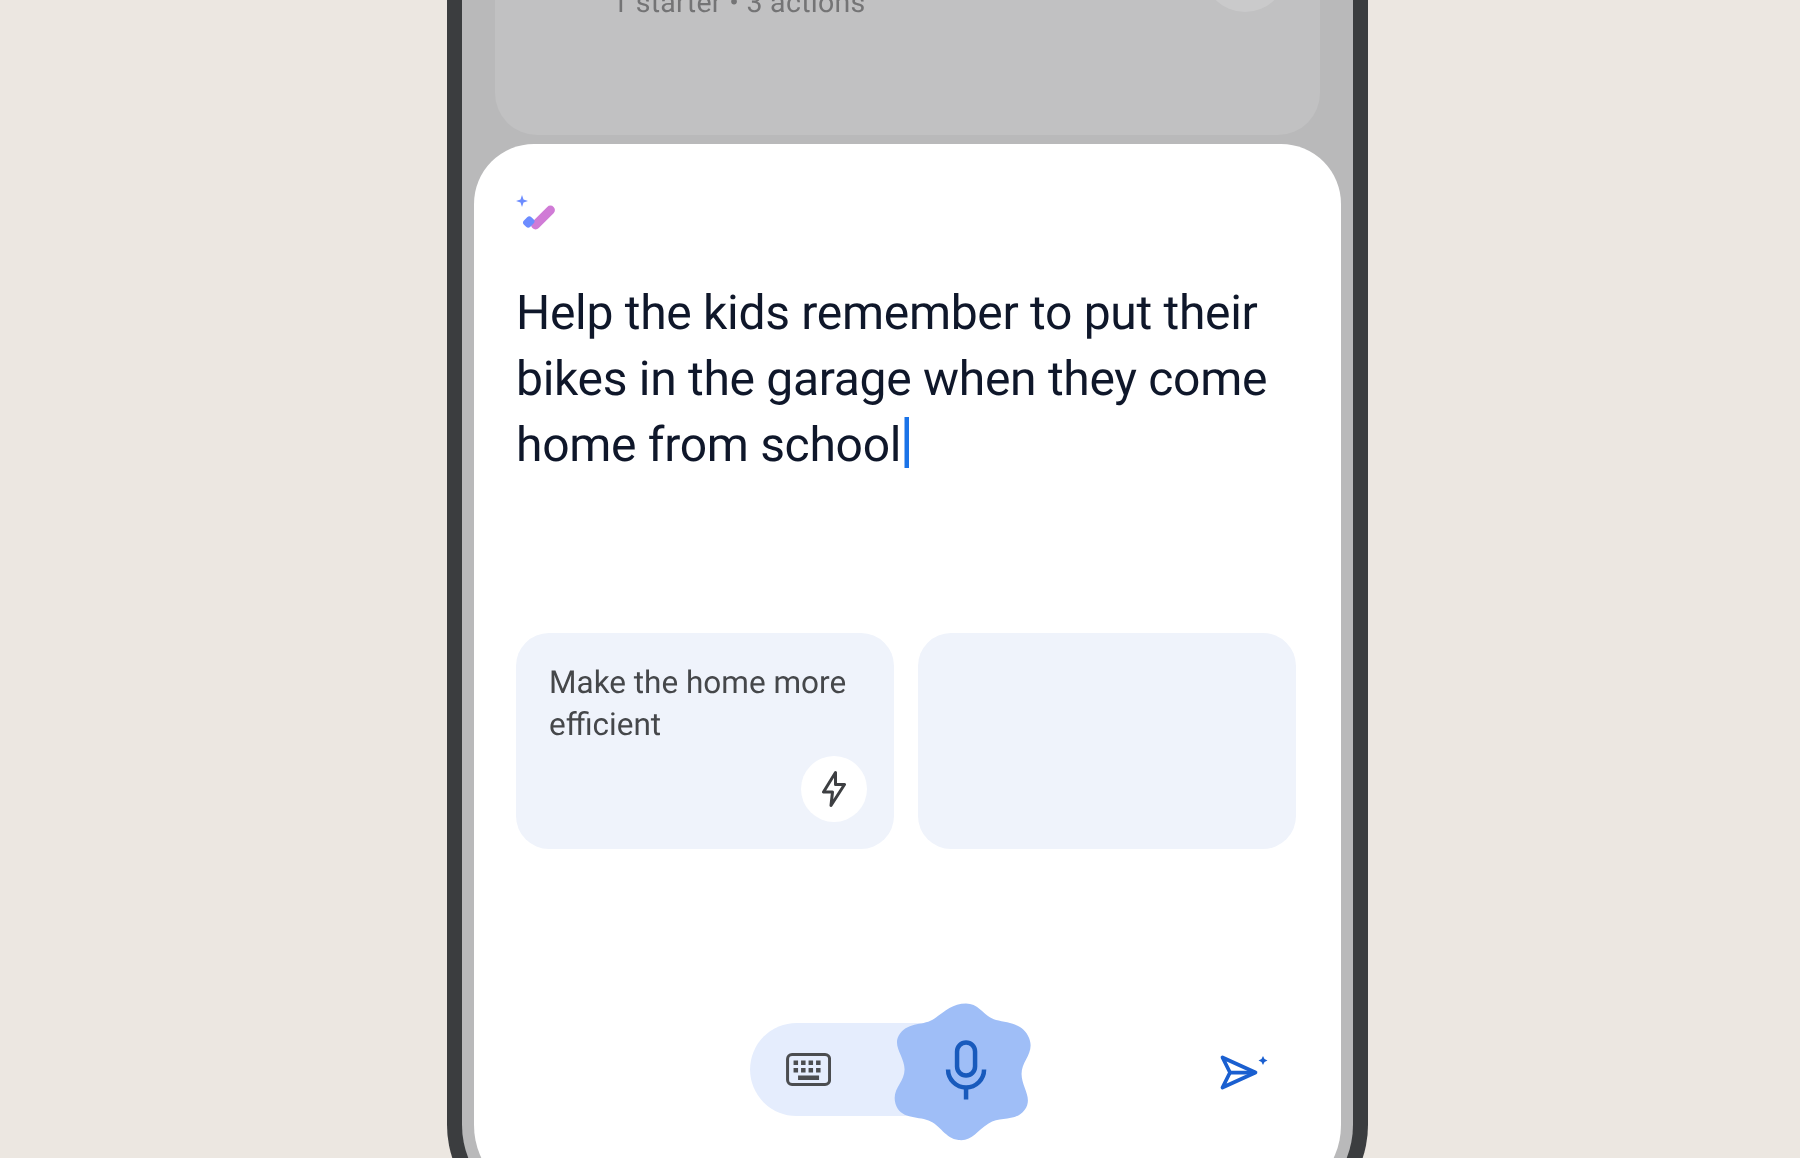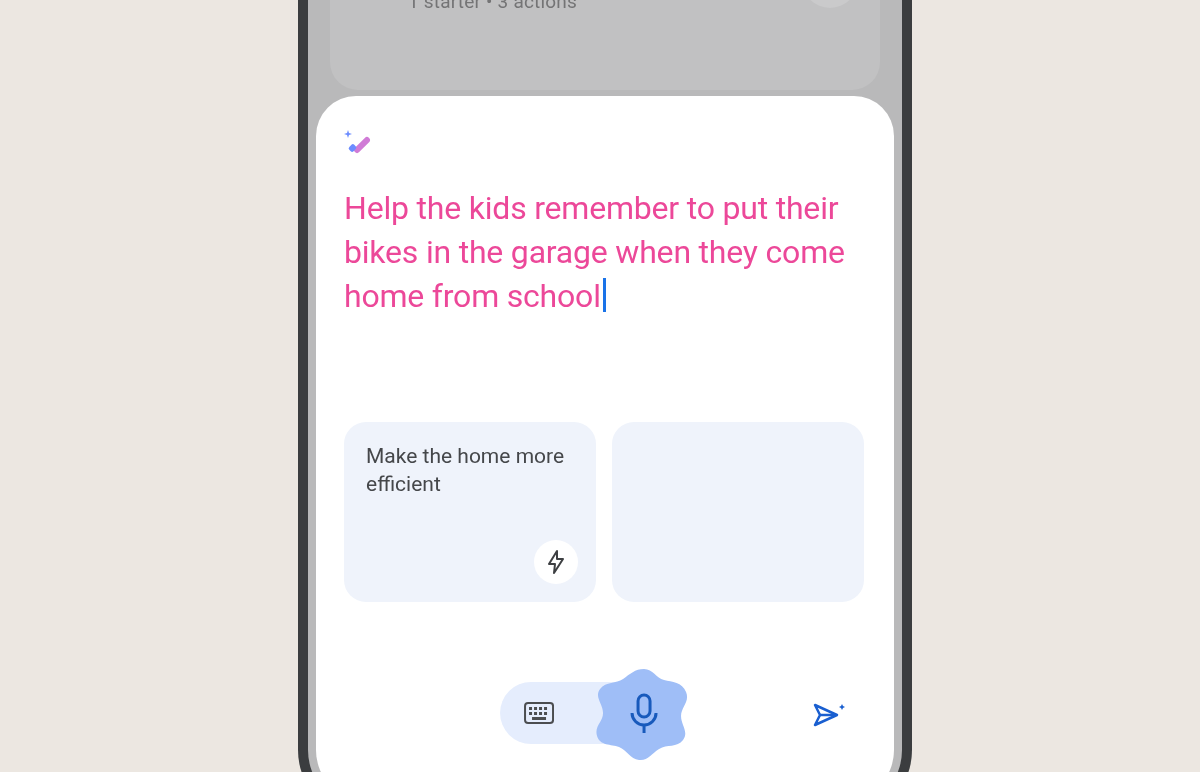--- a/index.html
+++ b/index.html
@@ -81,21 +81,21 @@
     height: 32px;
   }
 
   .prompt-text {
     position: absolute;
     left: 28px;
     right: 28px;
     top: 90px;
     font-size: 32px;
     line-height: 1.38;
-    color: #ec4899;
+    color: #0f172a;
     font-weight: 400;
     letter-spacing: -0.2px;
   }
   .cursor {
     display: inline-block;
     width: 3px;
     height: 34px;
     background: #1a73e8;
     vertical-align: -5px;
     margin-left: 2px;
@@ -106,21 +106,21 @@
     position: absolute;
     left: 28px;
     right: 0;
     top: 326px;
     display: flex;
     gap: 16px;
     overflow: hidden;
   }
   .chip {
     flex: 0 0 252px;
-    height: 180px;
+    height: 144px;
     background: #eff3fb;
     border-radius: 22px;
     padding: 20px 22px;
     position: relative;
     color: #45474a;
     font-size: 21px;
     line-height: 1.35;
     cursor: pointer;
   }
   .chip .chip-icon {

